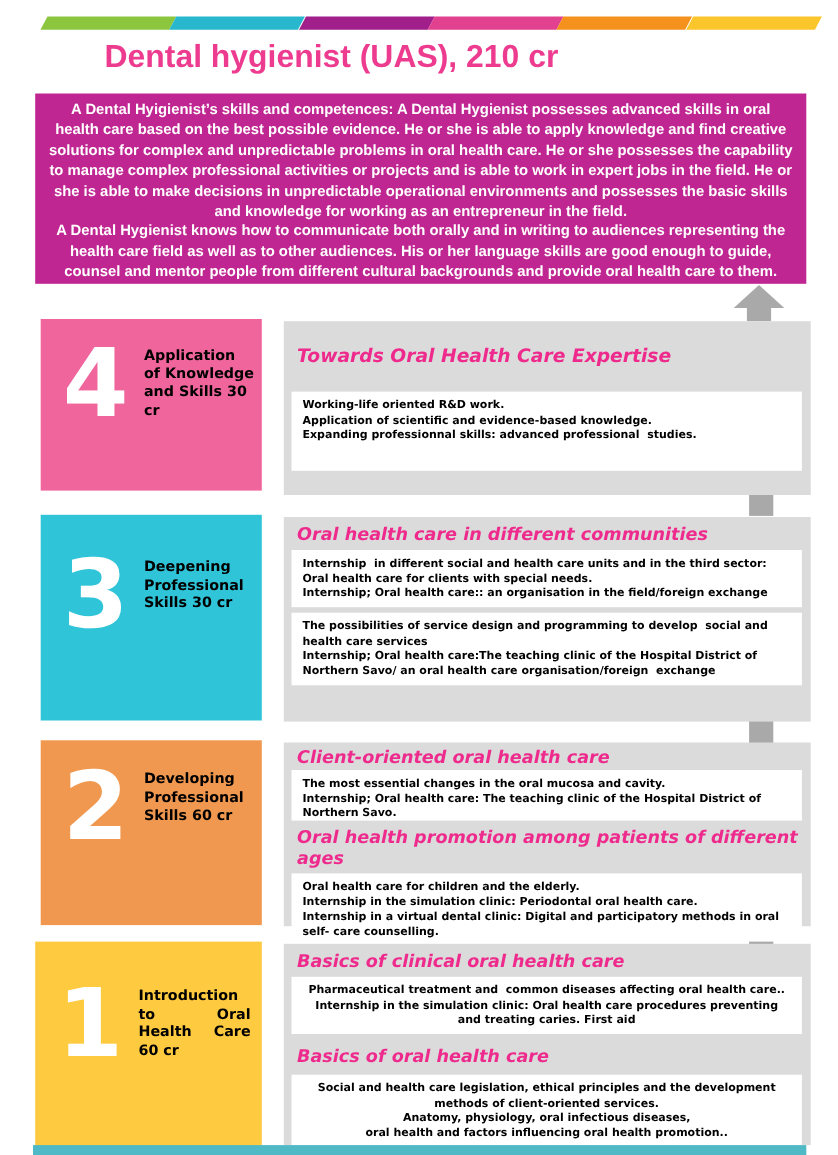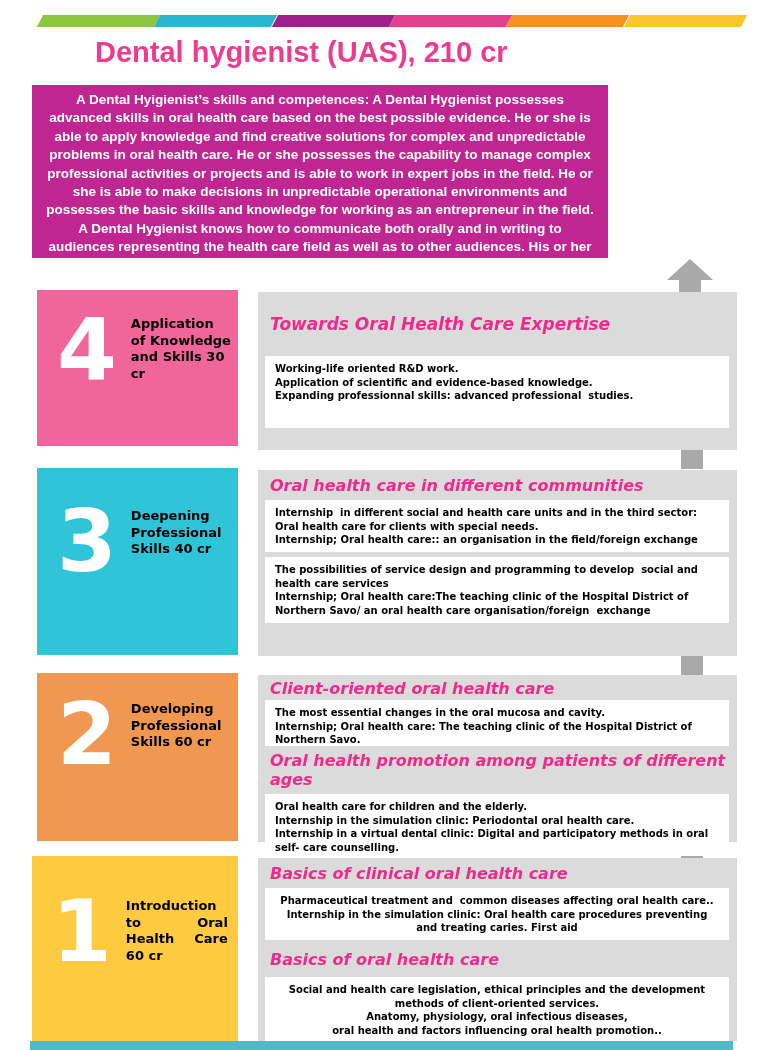--- a/index.html
+++ b/index.html
@@ -5,21 +5,21 @@
   html,body{margin:0;padding:0;background:#fff;}
   .page{position:relative;width:762px;height:1050px;background:#ffffff;overflow:hidden;
         font-family:"Liberation Sans",sans-serif;}
   
   .stripe{position:absolute;left:40px;top:15px;width:704px;height:12px;display:flex;}
   .stripe .seg{flex:1;transform:skewX(-28deg);}
   
   .title{position:absolute;left:95px;top:36px;font-size:29px;font-weight:bold;
          color:#ed3c8f;letter-spacing:0px;}
   
-  .intro{position:absolute;left:32px;top:85px;width:576px;height:173px;
+  .intro{position:absolute;left:32px;top:85px;width:701px;height:173px;
          box-sizing:border-box;padding:6px 12px;color:#ffffff;text-align:center;
          font-weight:bold;font-size:13.5px;line-height:18.4px;}
   .intro p{margin:0;}
   
   .arrow-head{position:absolute;left:667px;top:259px;width:0;height:0;
               border-left:23px solid transparent;border-right:23px solid transparent;
               border-bottom:21px solid #a9a9a9;}
   .arrow-neck{position:absolute;left:679px;top:280px;width:22px;height:12px;background:#a9a9a9;}
   .stem{position:absolute;width:22px;height:22px;background:#a9a9a9;}
   .stem-a{left:681px;top:447px;}
@@ -99,21 +99,21 @@
     <div class="phead big">Towards Oral Health Care Expertise</div>
     <div class="wbox">
       <div class="line">Working-life oriented R&amp;D work.</div>
       <div class="line">Application of scientific and evidence-based knowledge.</div>
       <div class="line">Expanding professionnal skills: advanced professional  studies.</div>
     </div>
   </div>
 
   <div class="lvlbox box3" style="background: rgb(47, 196, 216);">
     <div class="num">3</div>
-    <div class="lbl">Deepening Professional Skills 40 cr</div>
+    <div class="lbl">Deepening Professional Skills 30 cr</div>
   </div>
   <div class="panel panel3">
     <div class="phead h1">Oral health care in different communities</div>
     <div class="wbox b1">
       <div class="line">Internship  in different social and health care units and in the third sector:</div>
       <div class="line">Oral health care for clients with special needs.</div>
       <div class="line">Internship; Oral health care:: an organisation in the field/foreign exchange</div>
     </div>
     <div class="wbox b2">
       <div class="line">The possibilities of service design and programming to develop  social and health care services</div>

